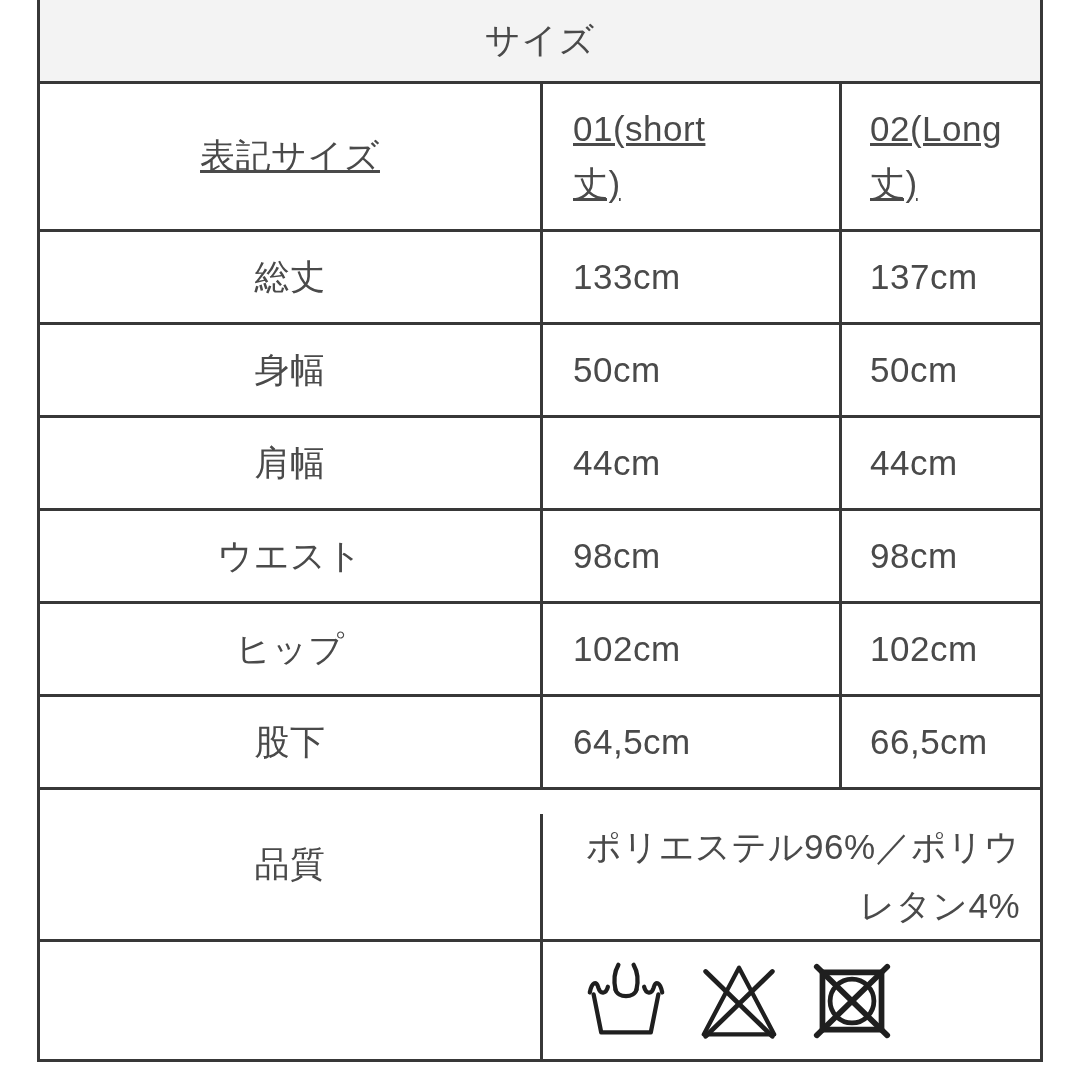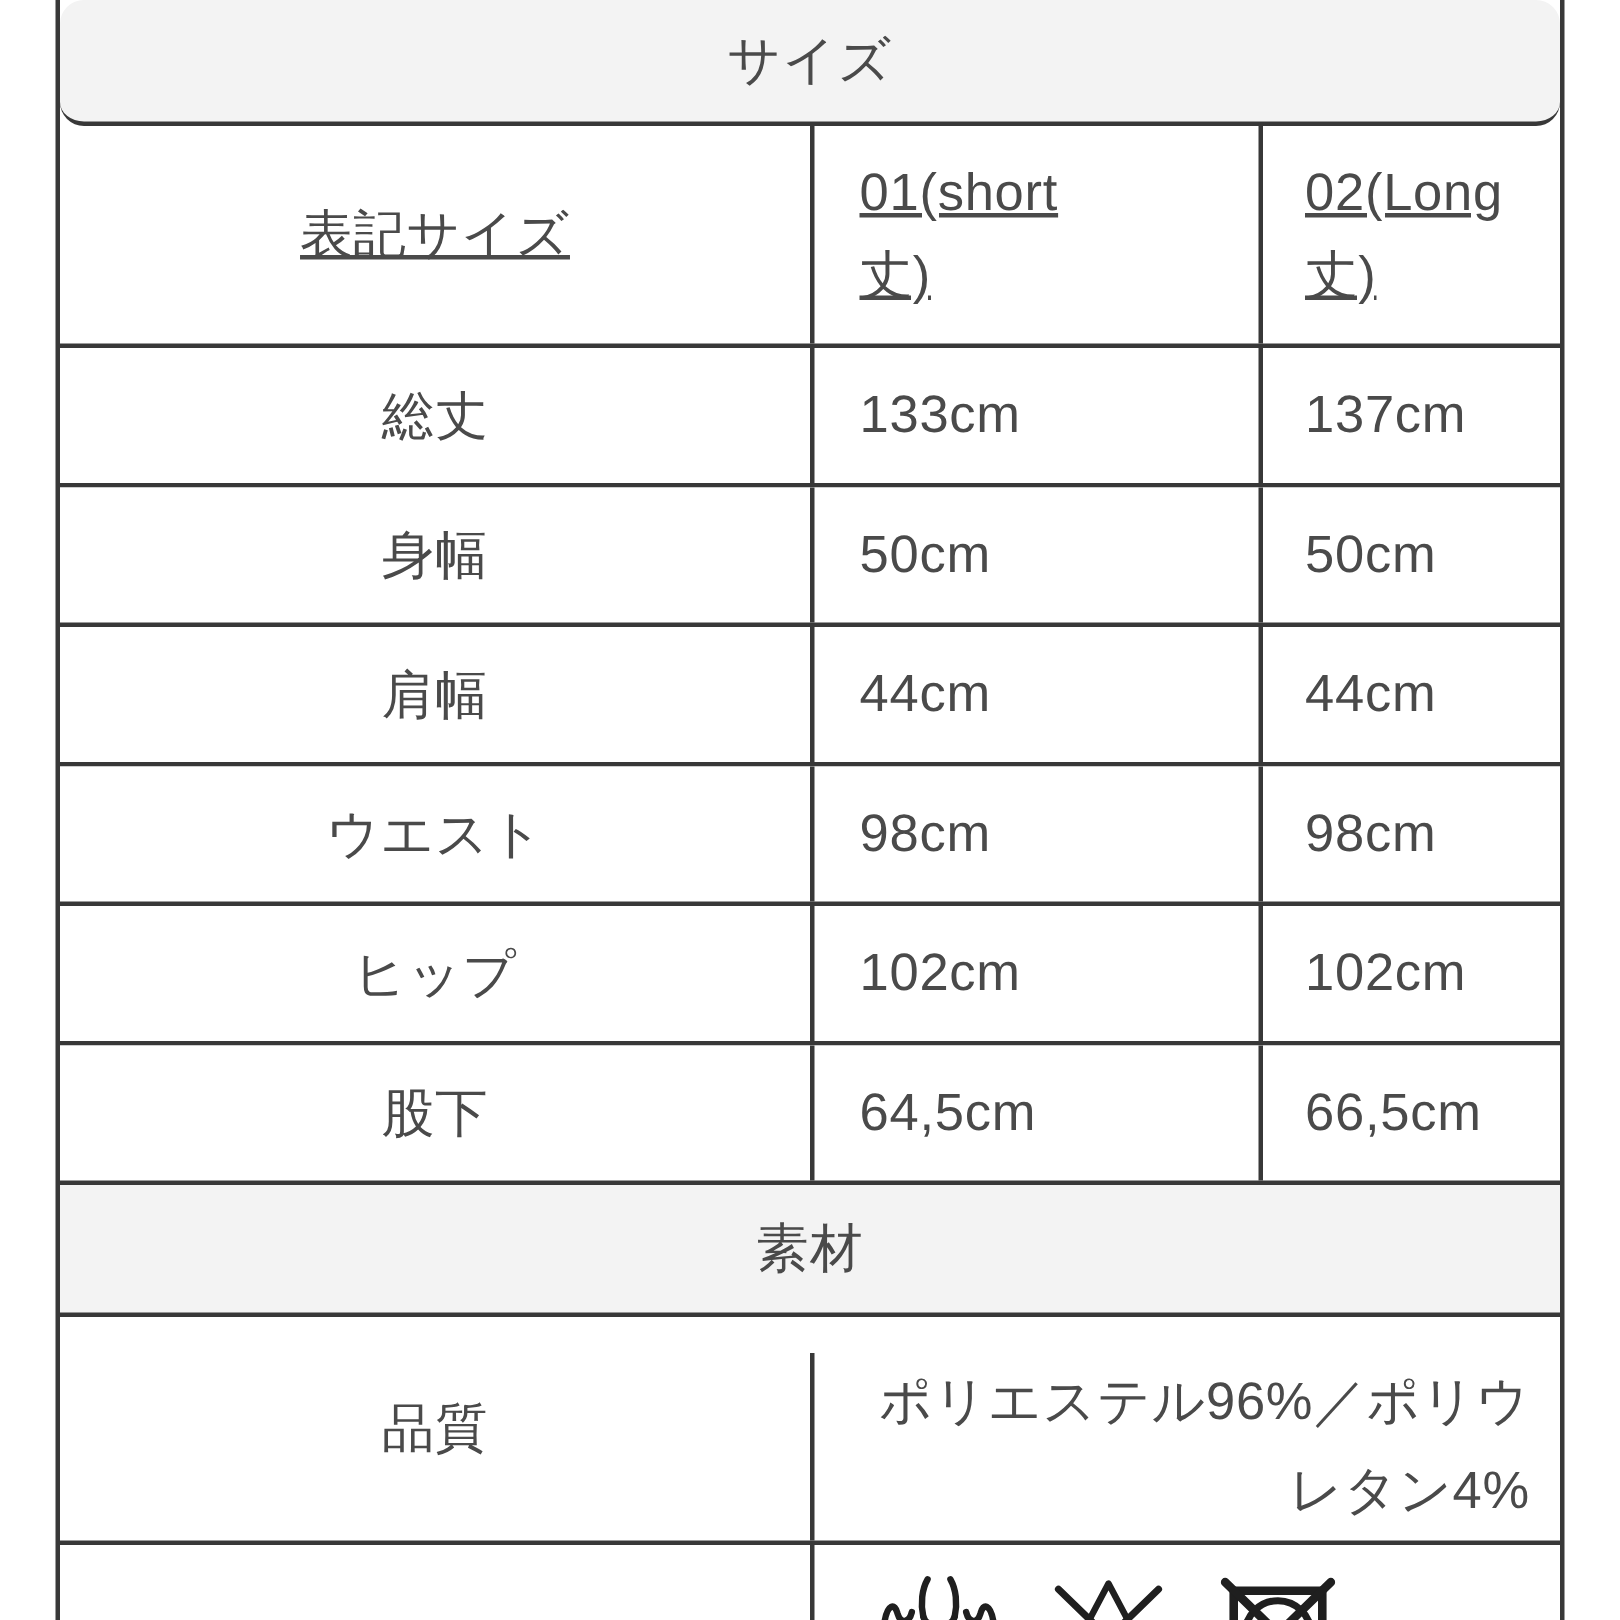--- a/index.html
+++ b/index.html
@@ -9,21 +9,21 @@
     font-family:"Liberation Sans", sans-serif;
     color:#4a4a4a;
   }
   .tbl {
     position:absolute; left:37px; top:0; width:1006px;
     border-left:3px solid #383838;
     border-right:3px solid #383838;
   }
   .row { display:flex; border-bottom:3px solid #383838; background:#ffffff; }
   .hdr { background:#f3f3f3; align-items:center; justify-content:center; }
-  .h-size { height:84px;border-radius:16px; }
+  .h-size { height:84px; }
   .h-mat  { height:88px; }
   .hcell { font-size:35px; letter-spacing:1px; }
   .r-tall { height:148px;text-decoration:underline; }
   .r-std  { height:93px; }
   .r-qual { height:152px;text-align:right; }
   .r-care { height:120px; }
   .cell {
     display:flex; align-items:center;
     font-size:35px; letter-spacing:0.5px;
   }
@@ -87,23 +87,20 @@
     <div class="cell c2">102cm</div>
     <div class="cell c3">102cm</div>
   </div>
 
   <div class="row r-std">
     <div class="cell c1">股下</div>
     <div class="cell c2">64,5cm</div>
     <div class="cell c3">66,5cm</div>
   </div>
 
-  <div class="row hdr h-mat">
-    <div class="hcell">素材</div>
-  </div>
 
   <div class="row r-qual">
     <div class="cell m1">品質</div>
     <div class="cell m2 qval">ポリエステル96%／ポリウレタン4%</div>
   </div>
 
   <div class="row r-care">
     <div class="cell m1"></div>
     <div class="cell m2 icons">
 

